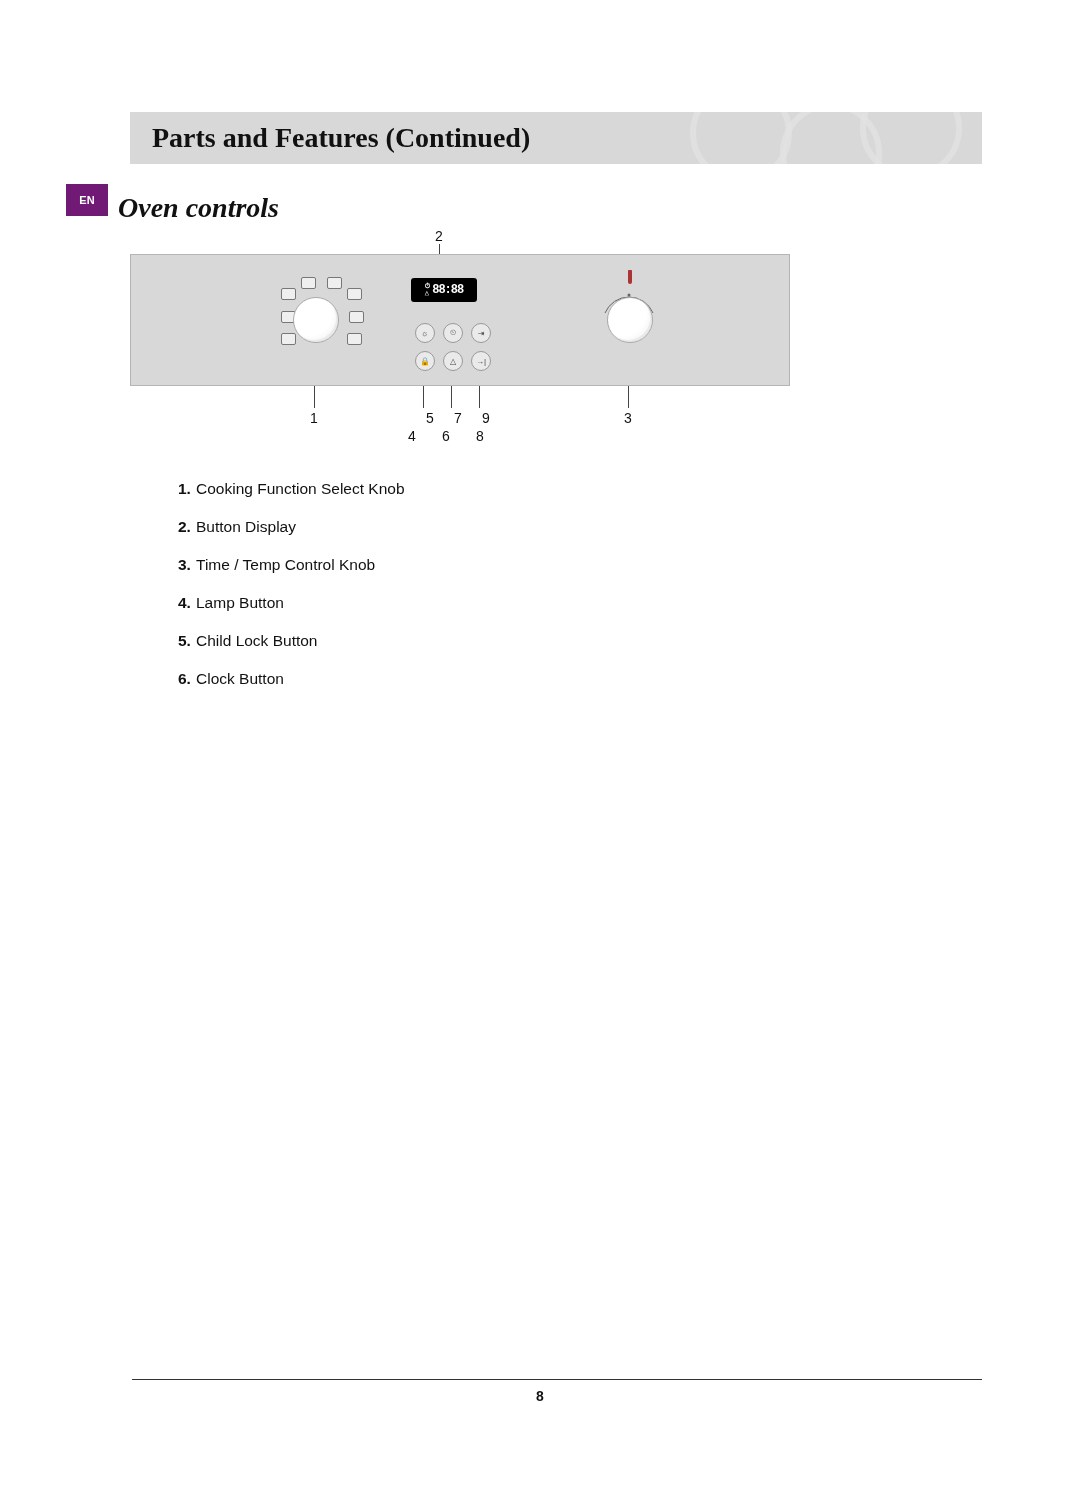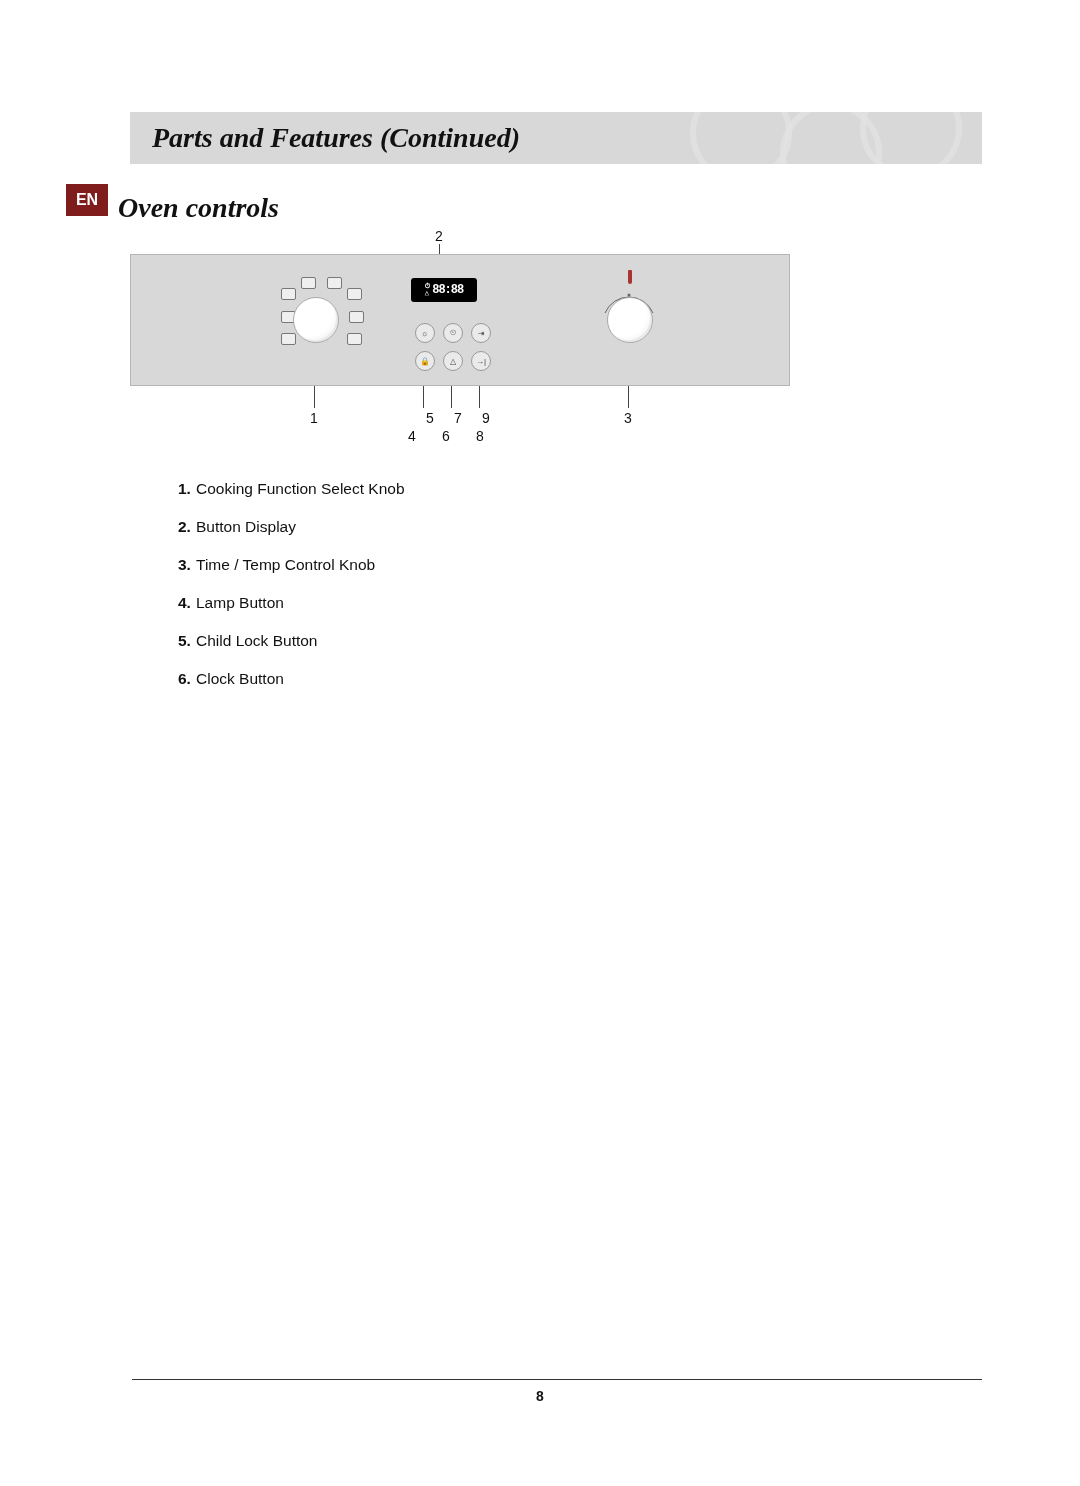--- a/index.html
+++ b/index.html
@@ -23,45 +23,44 @@
     background: #d8d8d8;
     height: 52px;
     display: flex;
     align-items: center;
     padding-left: 22px;
     overflow: hidden;
     margin-left: 32px;
   }
   .header-bar .title {
     font-family: "Times New Roman", Times, serif;
-    font-style: italic;
     font-weight: bold;
     font-size: 28px;
     color: #111;
   }
   
   .header-bar .deco {
     position: absolute;
     border-radius: 50%;
     border: 6px solid #e2e2e2;
     opacity: 0.8;
   }
   .header-bar .deco.d1 { width: 90px; height: 90px; right: 190px; top: -30px; }
   .header-bar .deco.d2 { width: 90px; height: 90px; right: 100px; top: -10px; }
   .header-bar .deco.d3 { width: 90px; height: 90px; right: 20px;  top: -35px; }
 
   
   .lang-tag {
     position: absolute;
     left: 66px;
     top: 184px;
-    background: #7f1d1d;
+    background: #701a75;
     color: #fff;
     font-weight: bold;
-    font-size: 16px;
+    font-size: 11px;
     width: 42px;
     height: 32px;
     display: flex;
     align-items: center;
     justify-content: center;
   }
 
   .subtitle {
     font-family: "Times New Roman", Times, serif;
     font-style: italic;

